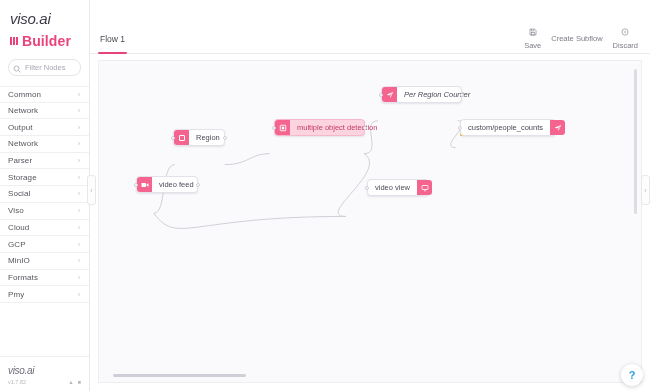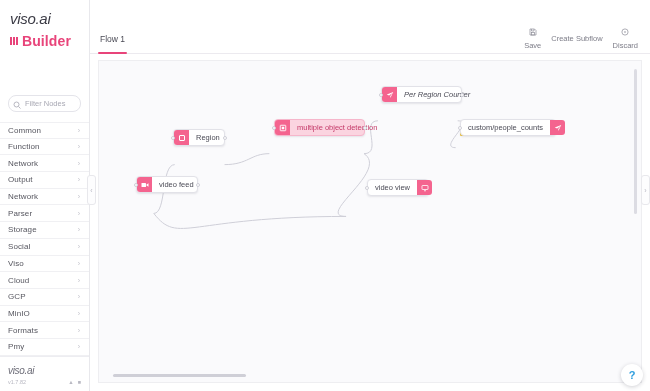--- a/index.html
+++ b/index.html
@@ -37,21 +37,21 @@
   }
   .builder-icon i { left: 0; }
   .builder-icon i:before { left: 3px; }
   .builder-icon i:after { left: 6px; }
   .builder-label { font-size: 14px; color: #e8447a; font-weight: 700; letter-spacing: .1px; }
 
   .filter-wrap { padding: 2px 8px 8px 8px; }
   .filter-box {
     display: flex; align-items: center; gap: 4px;
     border: 1px solid #e4e4ea; border-radius: 8px;
-    height: 17px; padding: 0 4px; background: #fff; margin-top: 36px;
+    height: 17px; padding: 0 4px; background: #fff;
   }
   .filter-box svg { flex: 0 0 8px; }
   .filter-input {
     border: none; outline: none; font-size: 7.5px;
     color: #9a9aa5; font-family: inherit; width: 100%; background: transparent;
   }
   .filter-input::placeholder { color: #a9a9b4; }
 
   .cat-list { flex: 1 1 auto; overflow: hidden; padding-top: 2px; }
   .cat-item {
@@ -209,24 +209,20 @@
         <input class="filter-input" type="text" placeholder="Filter Nodes" style="">
       </div>
     </div>
 
     <div class="cat-list">
       <div class="cat-item">
         <span class="cat-label">Common</span>
         <span class="cat-chev">›</span>
       </div>
       <div class="cat-item">
-        <span class="cat-label">Function</span>
-        <span class="cat-chev">›</span>
-      </div>
-      <div class="cat-item">
         <span class="cat-label">Network</span>
         <span class="cat-chev">›</span>
       </div>
       <div class="cat-item">
         <span class="cat-label">Output</span>
         <span class="cat-chev">›</span>
       </div>
       <div class="cat-item">
         <span class="cat-label">Network</span>
         <span class="cat-chev">›</span>

